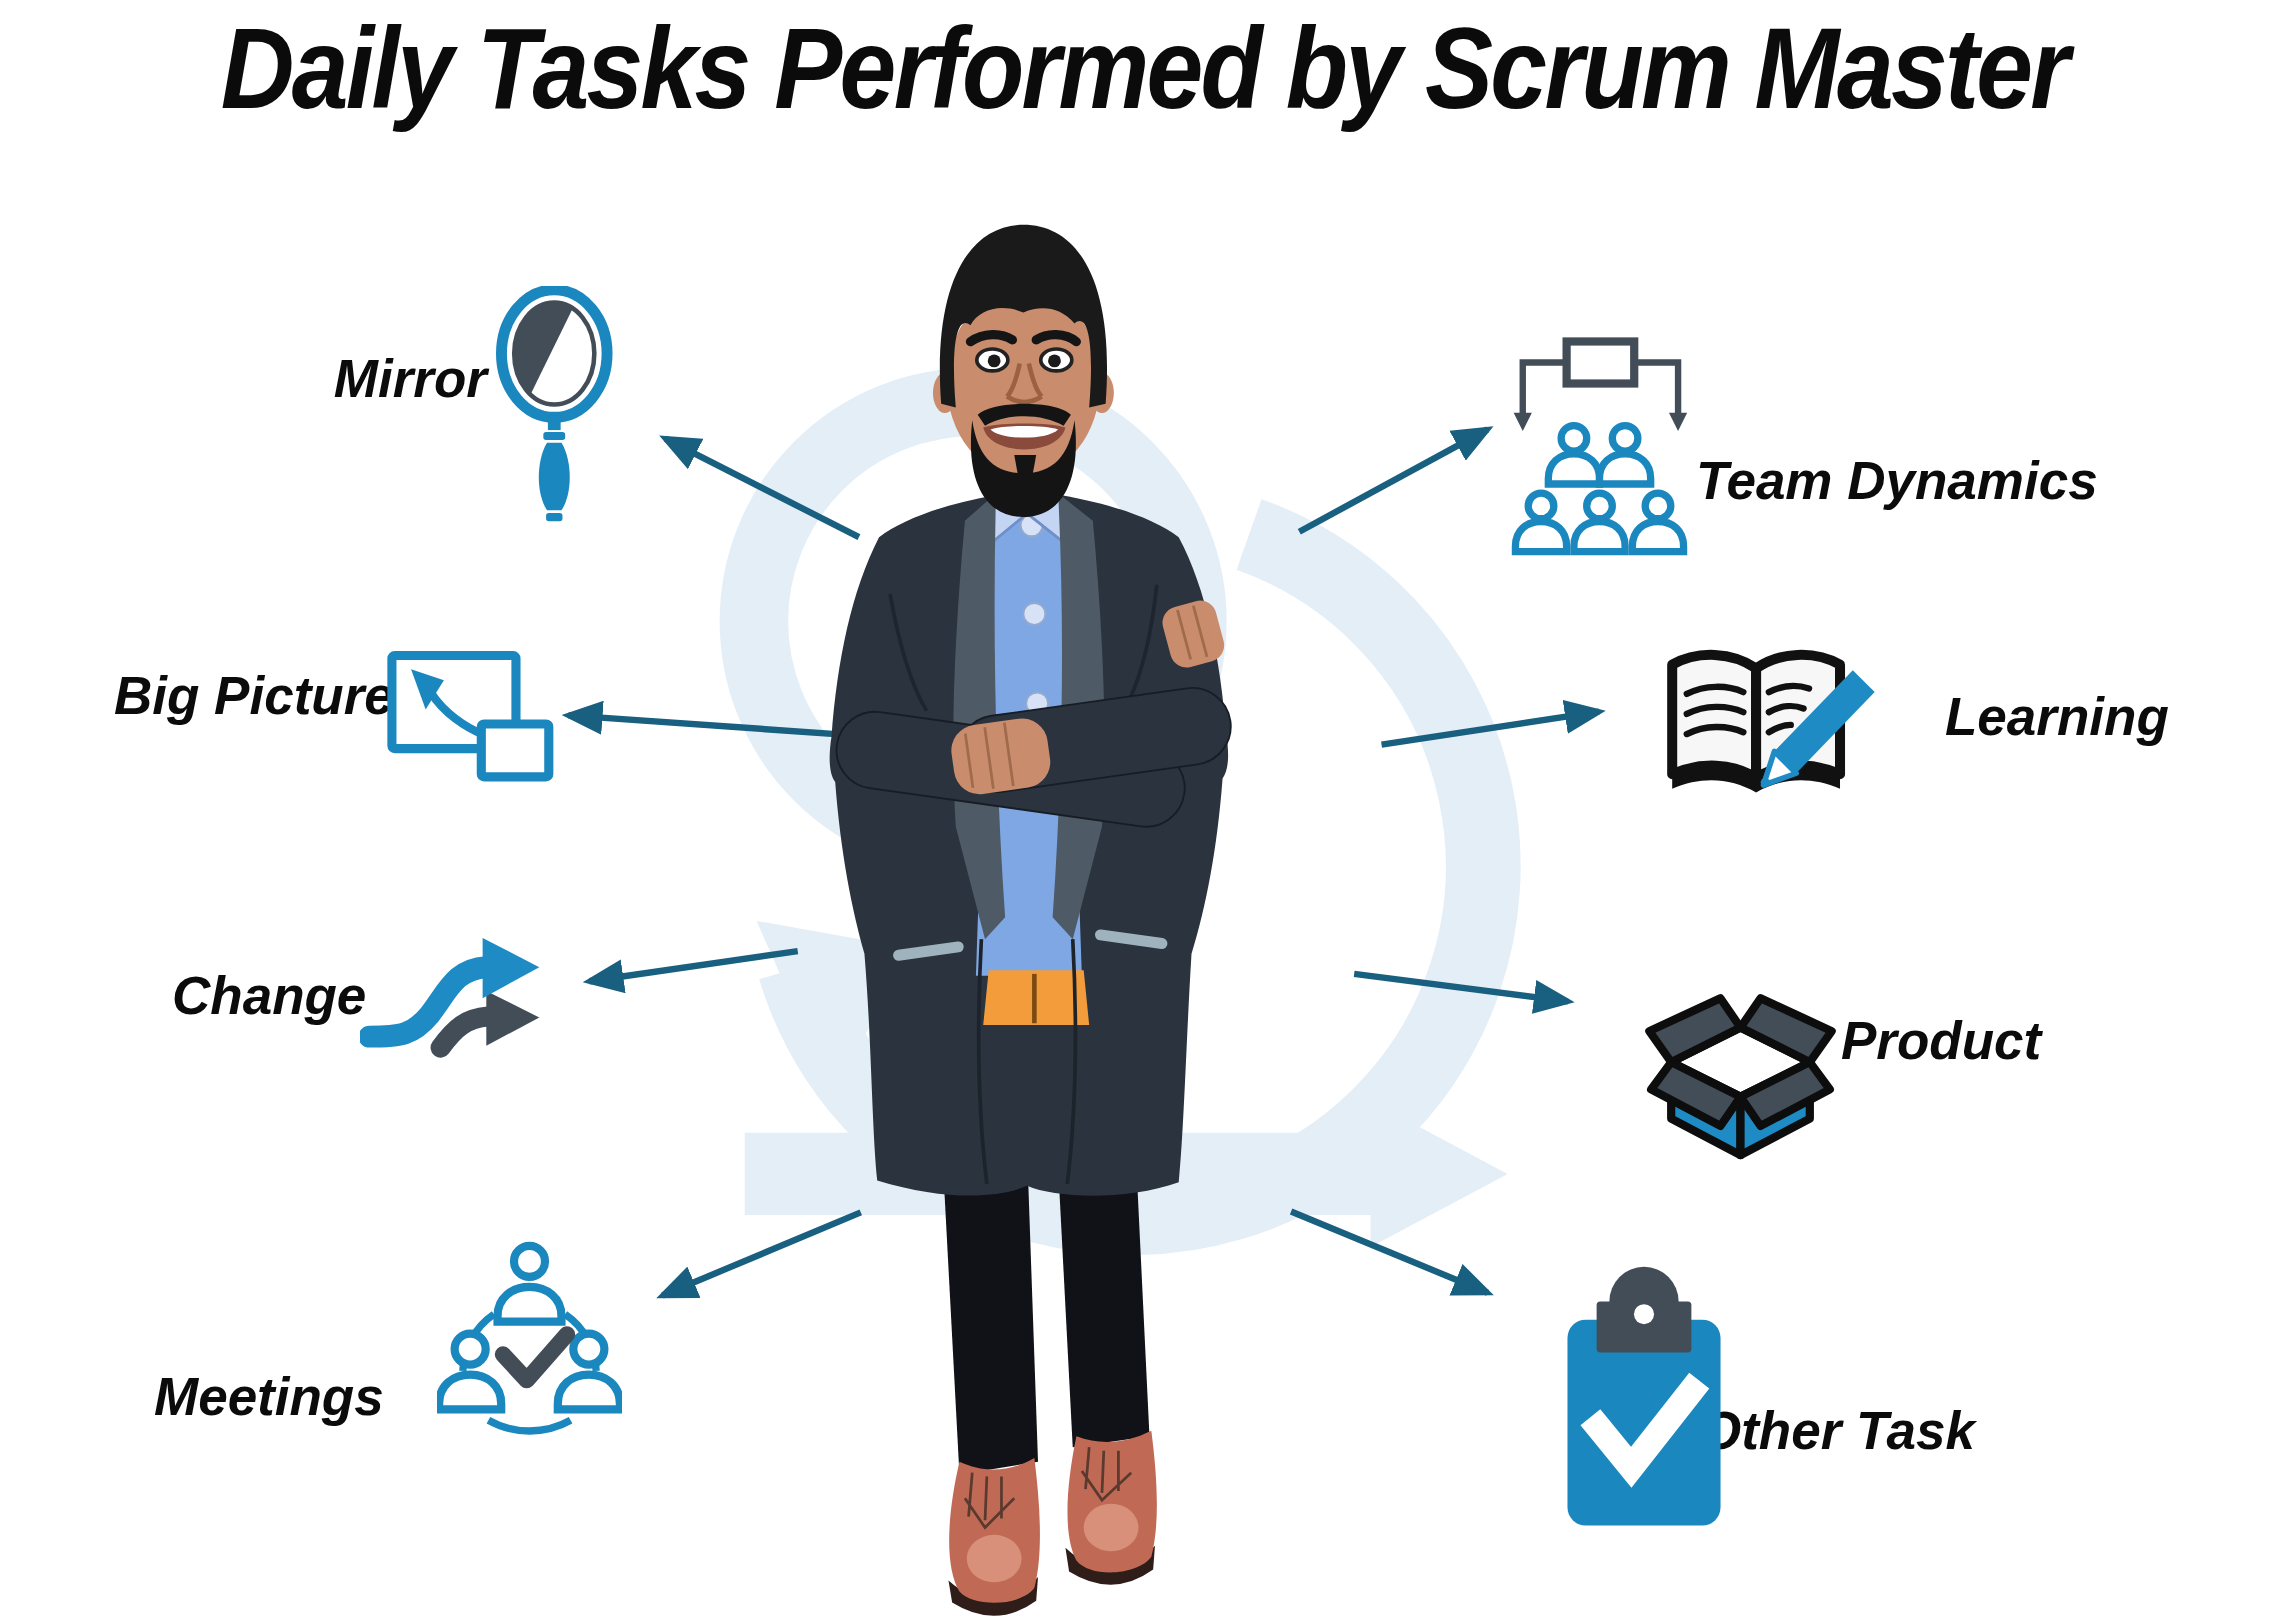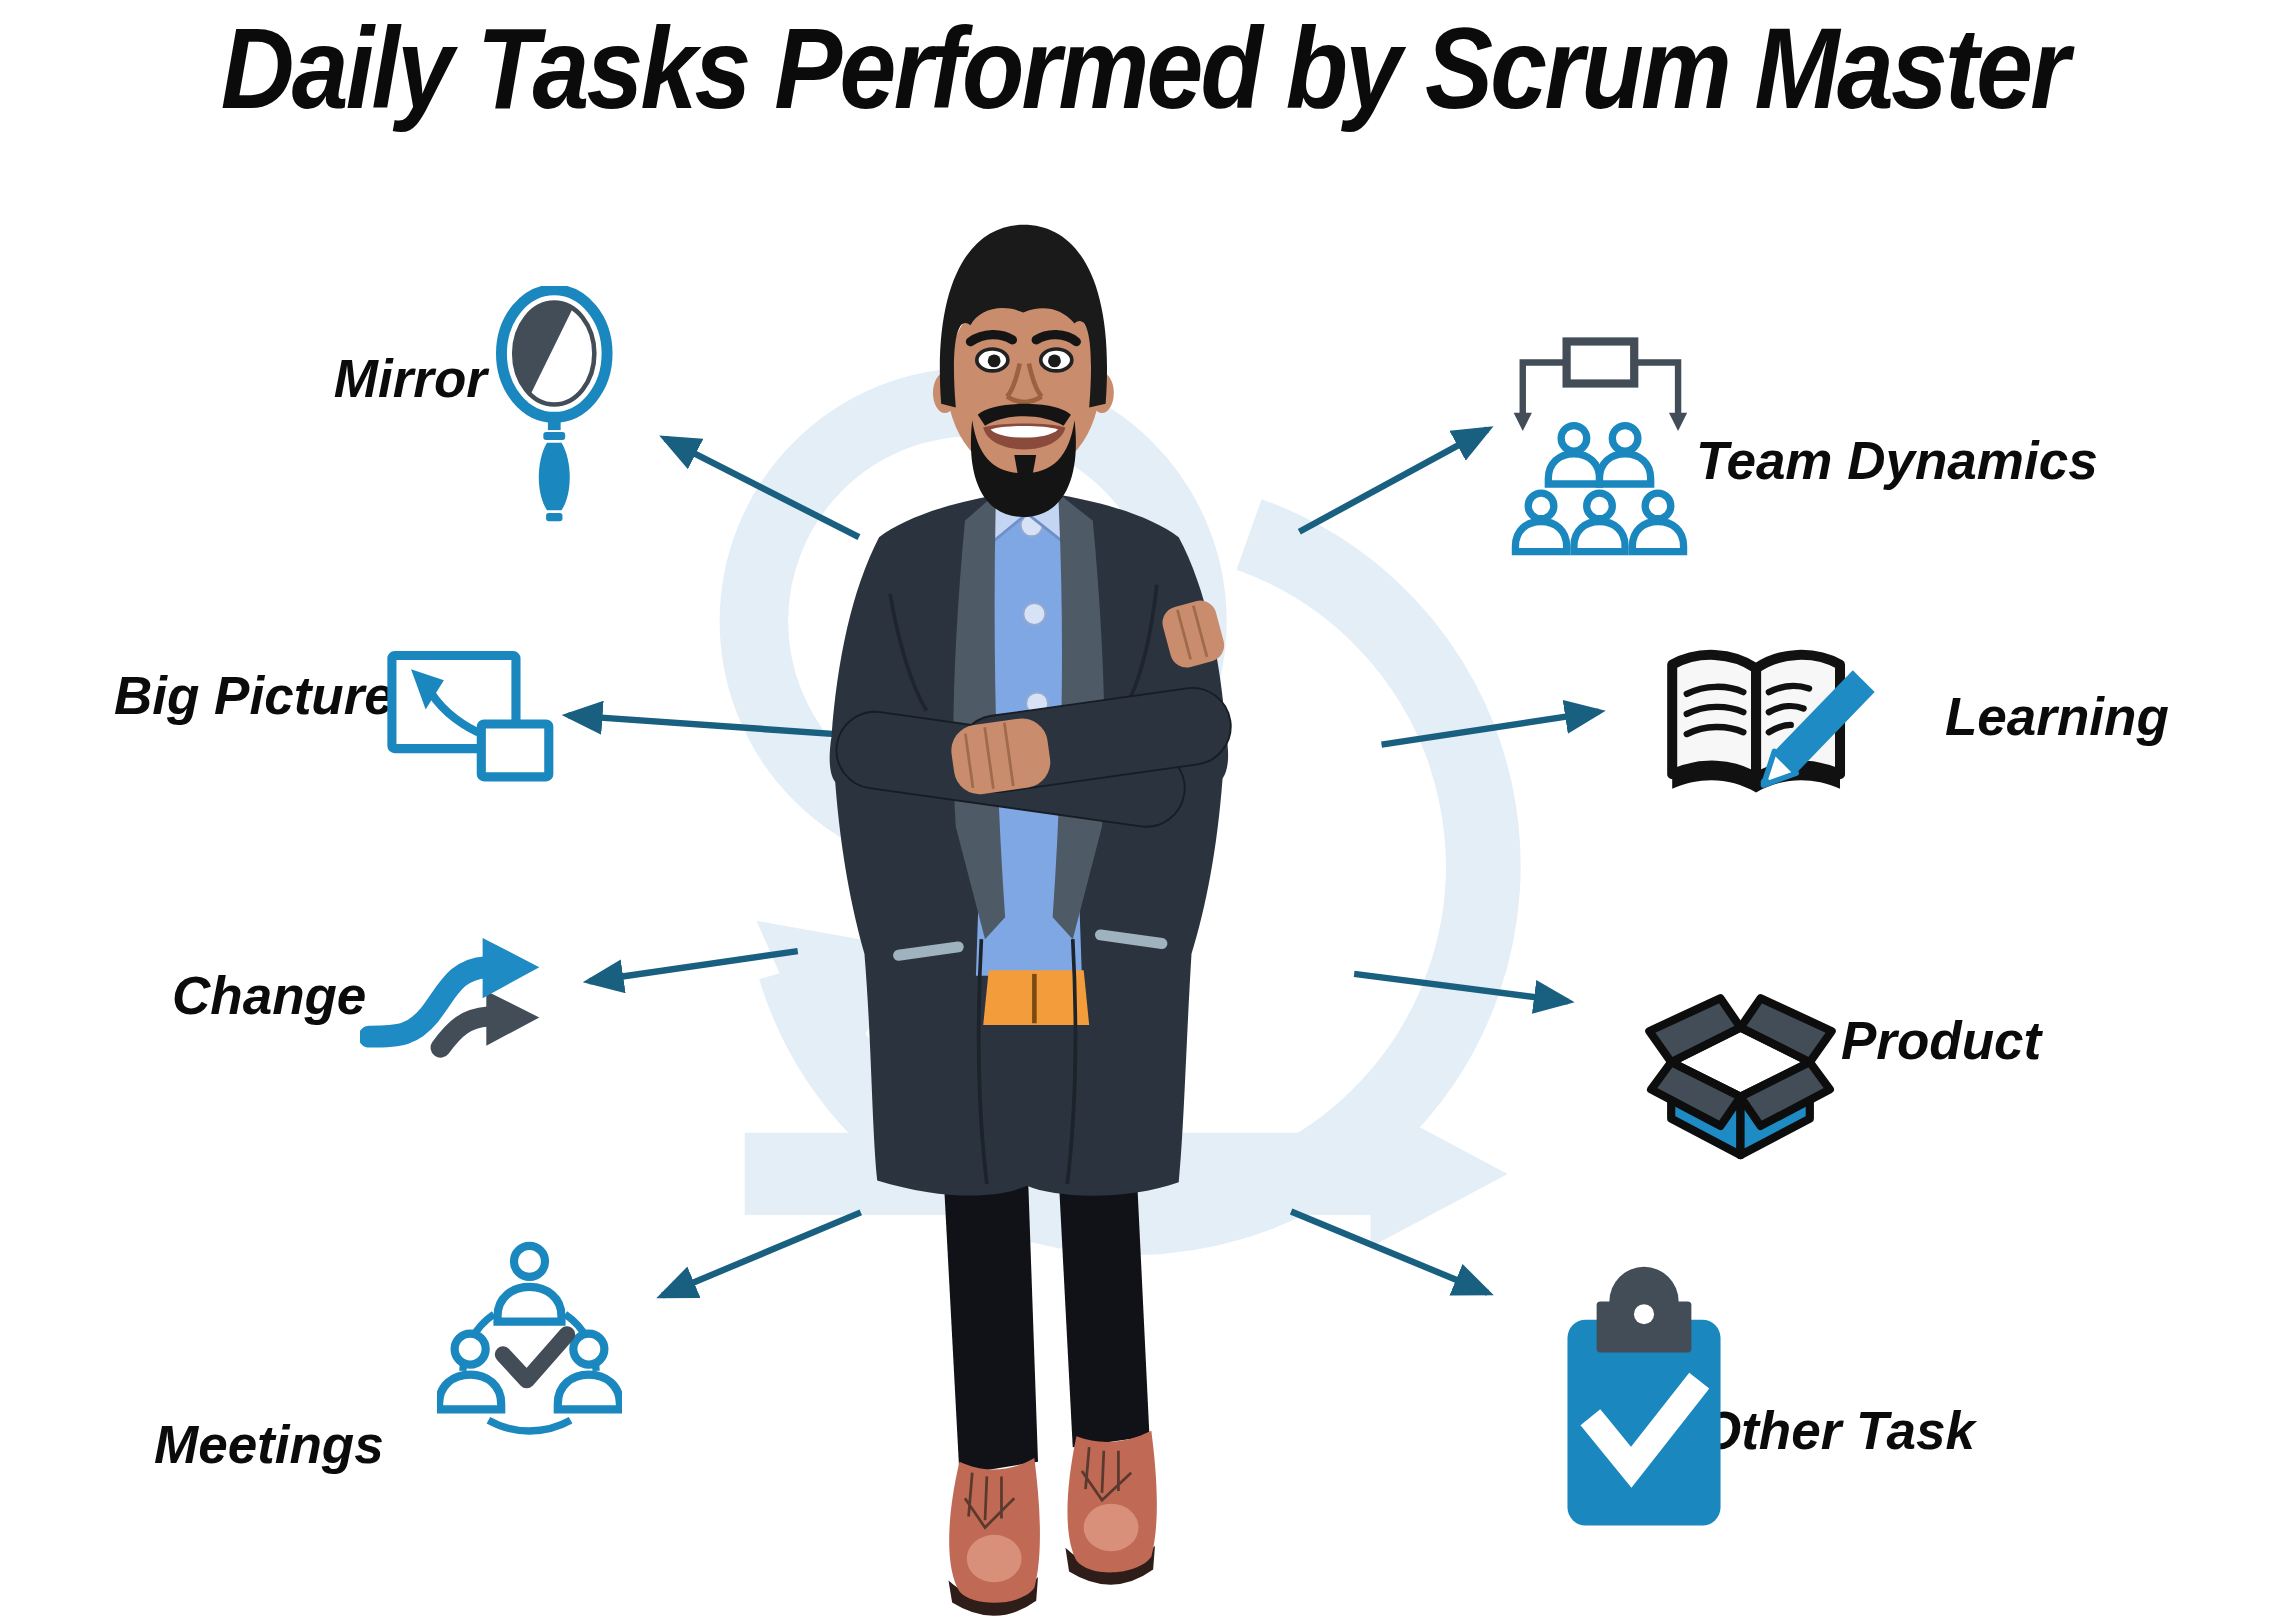--- a/index.html
+++ b/index.html
@@ -114,22 +114,22 @@
         <path d="M1084,470 C1100,465 1142,465 1158,470 C1146,482 1096,482 1084,470 Z" fill="#fff"></path>
         <polygon points="1110,498 1134,498 1130,520 1114,520" fill="#141414"></polygon>
         <path d="M1064,460 C1056,532 1082,566 1120,566 C1158,566 1184,532 1176,460 C1170,500 1152,518 1120,518 C1088,518 1070,500 1064,460 Z" fill="#141414"></path>
       </g>
     </g>
   </svg>
 
   <div class="task-label" style="left:213px;top:350px;width:274px;text-align:right">Mirror</div>
   <div class="task-label" style="left:114px;top:667px">Big Picture</div>
   <div class="task-label" style="left:172px;top:967px">Change</div>
-  <div class="task-label" style="left:154px;top:1416px">Meetings</div>
-  <div class="task-label" style="left:1696px;top:432px">Team Dynamics</div>
+  <div class="task-label" style="left:154px;top:1368px">Meetings</div>
+  <div class="task-label" style="left:1696px;top:452px">Team Dynamics</div>
   <div class="task-label" style="left:1945px;top:688px">Learning</div>
   <div class="task-label" style="left:1841px;top:1012px">Product</div>
   <div class="task-label" style="left:1700px;top:1402px">Other Task</div>
 
   <div class="icon-box" style="left:496px;top:286px;width:122px;height:239px">
     <svg viewBox="0 0 134 262">
       <defs>
           <clipPath id="mirclip">
             <ellipse cx="64" cy="74" rx="43" ry="55"></ellipse>
           </clipPath>

